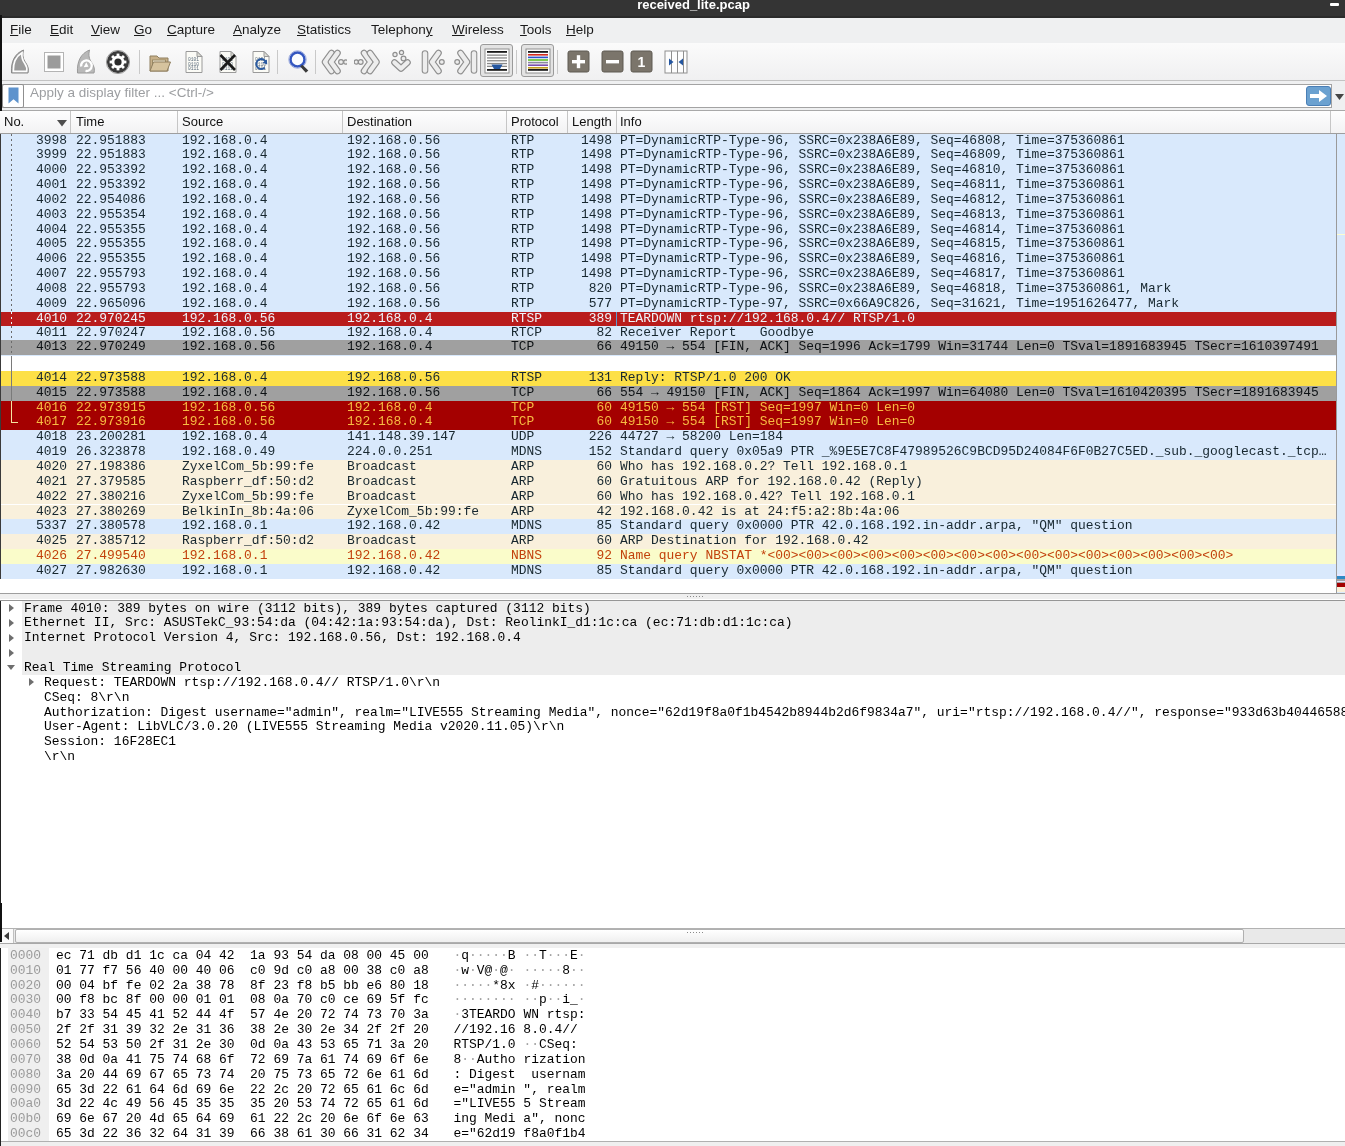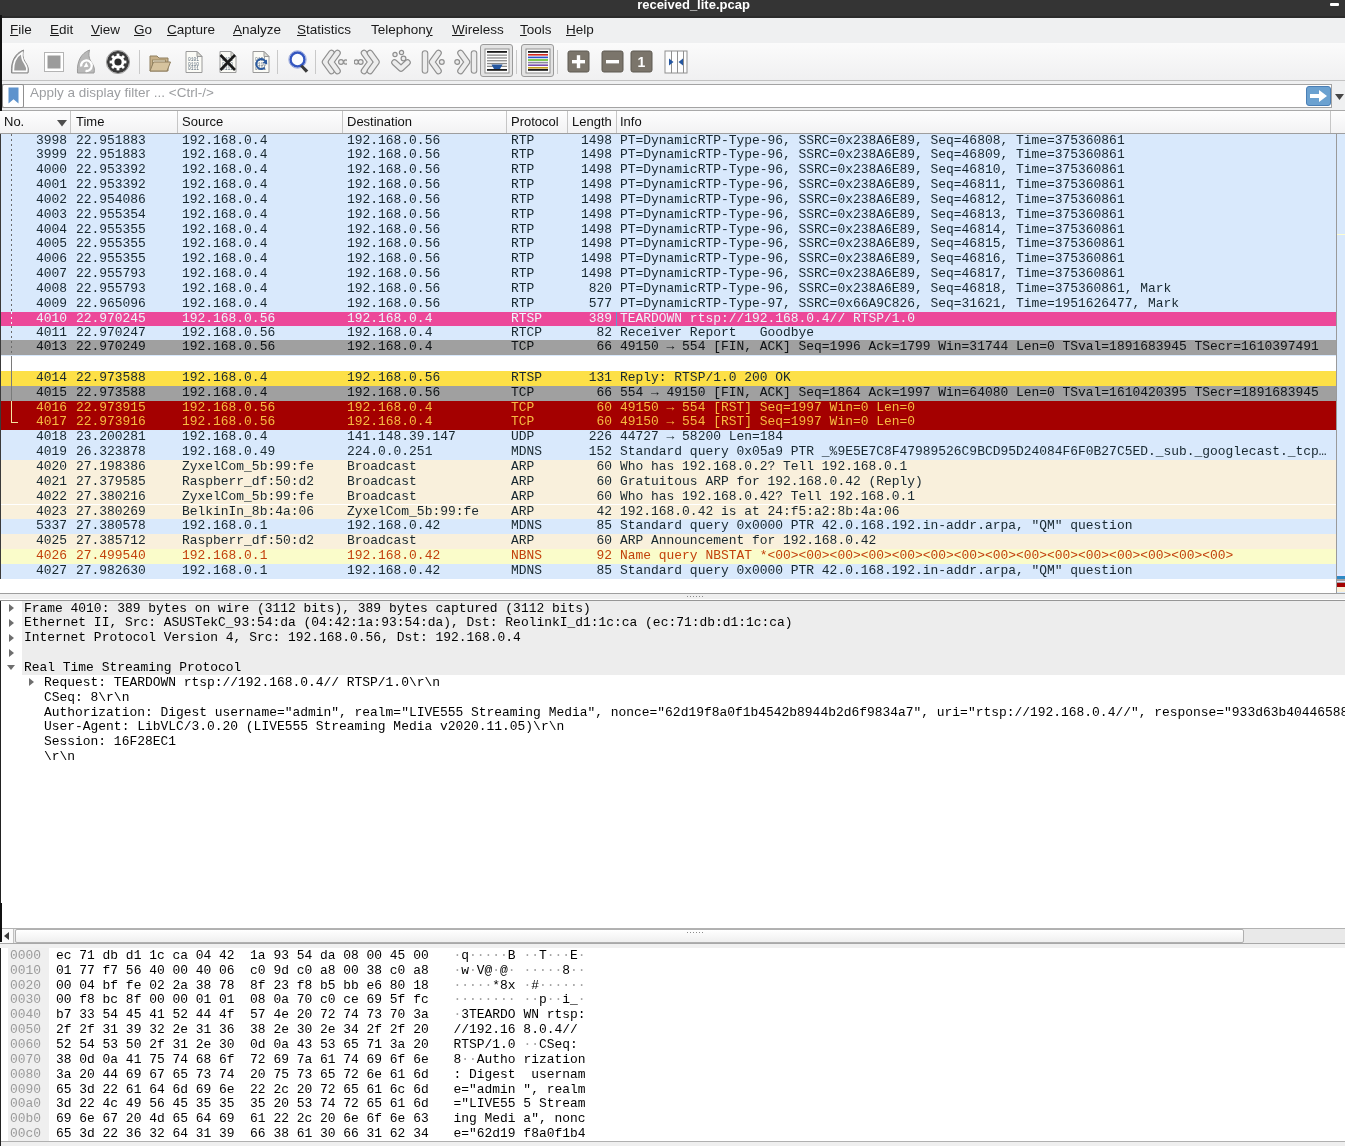--- a/index.html
+++ b/index.html
@@ -26,21 +26,21 @@
 #phdr .cs{position:absolute;top:0;width:1px;height:22px;background:#c6c6c6}
 
 .prow{position:absolute;left:0;width:1336px;height:14.84px;overflow:hidden}
 .prow span{position:absolute;top:0;line-height:14.9px}
 .b{background:#d9e9fc;color:#17272f}
 .lv{background:#fde047;color:#17272f}
 .gy{background:#a0a0a0;color:#0d1114}
 .rd{background:#a40000;color:#f7bb42}
 .ar{background:#f9f0dc;color:#17272f}
 .nb{background:#fafcca;color:#c2410c}
-.sel{background:#ec4899;color:#eef4fa}
+.sel{background:#b91c1c;color:#eef4fa}
 .cno{left:0;width:67px;text-align:right}
 .ctm{left:76px}.csr{left:182px}.cds{left:347px}.cpr{left:511px}
 .cln{left:545px;width:67px;text-align:right}.cin{left:620px}
 
 .drow{position:absolute;left:0;width:1345px;height:14.85px;overflow:hidden}
 .dg{background:#ededed;left:22px;width:1323px}
 .dtext{position:absolute;top:1px;line-height:13px}
 .tri-r{position:absolute;width:0;height:0;border-left:5px solid #6e6e6e;border-top:4px solid transparent;border-bottom:4px solid transparent}
 .tri-d{position:absolute;width:0;height:0;border-top:5px solid #6e6e6e;border-left:4px solid transparent;border-right:4px solid transparent}
 
@@ -281,21 +281,21 @@
 <div class="prow gy mono" style="top:385.78px"><span class="cno">4015</span><span class="ctm">22.973588</span><span class="csr">192.168.0.4</span><span class="cds">192.168.0.56</span><span class="cpr">TCP</span><span class="cln">66</span><span class="cin">554 → 49150 [FIN, ACK] Seq=1864 Ack=1997 Win=64080 Len=0 TSval=1610420395 TSecr=1891683945</span></div>
 <div class="prow rd mono" style="top:400.62px"><span class="cno">4016</span><span class="ctm">22.973915</span><span class="csr">192.168.0.56</span><span class="cds">192.168.0.4</span><span class="cpr">TCP</span><span class="cln">60</span><span class="cin">49150 → 554 [RST] Seq=1997 Win=0 Len=0</span></div>
 <div class="prow rd mono" style="top:415.46px"><span class="cno">4017</span><span class="ctm">22.973916</span><span class="csr">192.168.0.56</span><span class="cds">192.168.0.4</span><span class="cpr">TCP</span><span class="cln">60</span><span class="cin">49150 → 554 [RST] Seq=1997 Win=0 Len=0</span></div>
 <div class="prow b mono" style="top:430.3px"><span class="cno">4018</span><span class="ctm">23.200281</span><span class="csr">192.168.0.4</span><span class="cds">141.148.39.147</span><span class="cpr">UDP</span><span class="cln">226</span><span class="cin">44727 → 58200 Len=184</span></div>
 <div class="prow b mono" style="top:445.14px"><span class="cno">4019</span><span class="ctm">26.323878</span><span class="csr">192.168.0.49</span><span class="cds">224.0.0.251</span><span class="cpr">MDNS</span><span class="cln">152</span><span class="cin">Standard query 0x05a9 PTR _%9E5E7C8F47989526C9BCD95D24084F6F0B27C5ED._sub._googlecast._tcp…</span></div>
 <div class="prow ar mono" style="top:459.98px"><span class="cno">4020</span><span class="ctm">27.198386</span><span class="csr">ZyxelCom_5b:99:fe</span><span class="cds">Broadcast</span><span class="cpr">ARP</span><span class="cln">60</span><span class="cin">Who has 192.168.0.2? Tell 192.168.0.1</span></div>
 <div class="prow ar mono" style="top:474.82px"><span class="cno">4021</span><span class="ctm">27.379585</span><span class="csr">Raspberr_df:50:d2</span><span class="cds">Broadcast</span><span class="cpr">ARP</span><span class="cln">60</span><span class="cin">Gratuitous ARP for 192.168.0.42 (Reply)</span></div>
 <div class="prow ar mono" style="top:489.65999999999997px"><span class="cno">4022</span><span class="ctm">27.380216</span><span class="csr">ZyxelCom_5b:99:fe</span><span class="cds">Broadcast</span><span class="cpr">ARP</span><span class="cln">60</span><span class="cin">Who has 192.168.0.42? Tell 192.168.0.1</span></div>
 <div class="prow ar mono" style="top:504.5px"><span class="cno">4023</span><span class="ctm">27.380269</span><span class="csr">BelkinIn_8b:4a:06</span><span class="cds">ZyxelCom_5b:99:fe</span><span class="cpr">ARP</span><span class="cln">42</span><span class="cin">192.168.0.42 is at 24:f5:a2:8b:4a:06</span></div>
 <div class="prow b mono" style="top:519.3399999999999px"><span class="cno">5337</span><span class="ctm">27.380578</span><span class="csr">192.168.0.1</span><span class="cds">192.168.0.42</span><span class="cpr">MDNS</span><span class="cln">85</span><span class="cin">Standard query 0x0000 PTR 42.0.168.192.in-addr.arpa, "QM" question</span></div>
-<div class="prow ar mono" style="top:534.1800000000001px"><span class="cno">4025</span><span class="ctm">27.385712</span><span class="csr">Raspberr_df:50:d2</span><span class="cds">Broadcast</span><span class="cpr">ARP</span><span class="cln">60</span><span class="cin">ARP Announcement for 192.168.0.42</span></div>
+<div class="prow ar mono" style="top:534.1800000000001px"><span class="cno">4025</span><span class="ctm">27.385712</span><span class="csr">Raspberr_df:50:d2</span><span class="cds">Broadcast</span><span class="cpr">ARP</span><span class="cln">60</span><span class="cin">ARP Destination for 192.168.0.42</span></div>
 <div class="prow nb mono" style="top:549.02px"><span class="cno">4026</span><span class="ctm">27.499540</span><span class="csr">192.168.0.1</span><span class="cds">192.168.0.42</span><span class="cpr">NBNS</span><span class="cln">92</span><span class="cin">Name query NBSTAT *&lt;00&gt;&lt;00&gt;&lt;00&gt;&lt;00&gt;&lt;00&gt;&lt;00&gt;&lt;00&gt;&lt;00&gt;&lt;00&gt;&lt;00&gt;&lt;00&gt;&lt;00&gt;&lt;00&gt;&lt;00&gt;&lt;00&gt;</span></div>
 <div class="prow b mono" style="top:563.86px"><span class="cno">4027</span><span class="ctm">27.982630</span><span class="csr">192.168.0.1</span><span class="cds">192.168.0.42</span><span class="cpr">MDNS</span><span class="cln">85</span><span class="cin">Standard query 0x0000 PTR 42.0.168.192.in-addr.arpa, "QM" question</span></div>
 <div class="abs" style="left:616px;top:311.6px;width:1px;height:14.84px;background:#5d9bd0"></div>
 <div class="abs" style="left:11px;top:133.5px;width:1px;height:178px;background:repeating-linear-gradient(#6a6a6a 0 2px,transparent 2px 5px)"></div>
 <div class="abs" style="left:11px;top:311.6px;width:1px;height:14.8px;background:repeating-linear-gradient(#f0f5fa 0 2px,transparent 2px 5px)"></div>
 <div class="abs" style="left:11px;top:326.4px;width:1px;height:29.7px;background:repeating-linear-gradient(#6a6a6a 0 2px,transparent 2px 5px)"></div>
 <div class="abs" style="left:11px;top:356px;width:1px;height:44.6px;background:#7a7a7a"></div>
 <div class="abs" style="left:11px;top:400.6px;width:1px;height:22.5px;background:#f5e3a0"></div>
 <div class="abs" style="left:11px;top:422.3px;width:7px;height:1.2px;background:#f5e3a0"></div>
 <div class="abs" style="left:0;top:578.7px;width:1336px;height:13.799999999999955px;background:#fff"></div>

